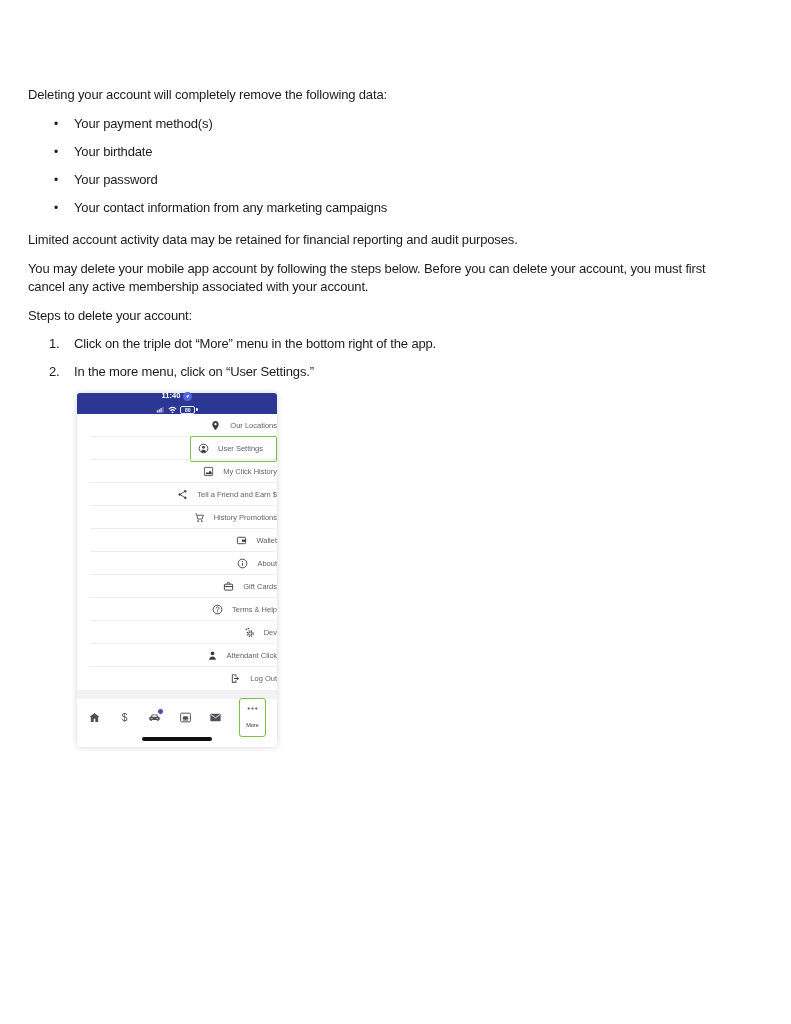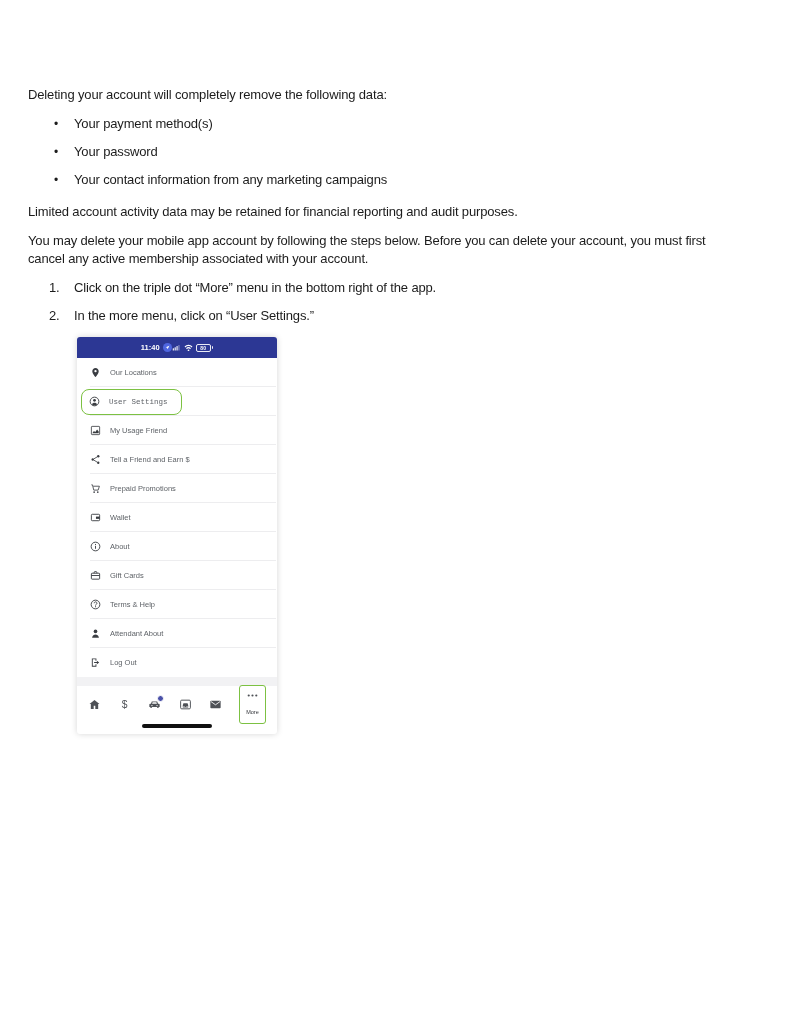--- a/index.html
+++ b/index.html
@@ -16,45 +16,45 @@
   ol.steps { list-style:none; margin:0; }
   ol.steps li { position:relative; margin:0 0 10px 46px; }
   ol.steps li .stepnum { position:absolute; left:-25px; }
 
   
   .phone { width:200px; margin:12px 0 0 49px; background:#fff;
            border-radius:4px 4px 3px 3px; box-shadow:0 0 6px rgba(0,0,0,.17);
            letter-spacing:0; }
   .statusbar { height:21px; background:var(--sb-bg,#2c3794);
                border-radius:3px 3px 0 0; display:flex; align-items:center;
-               justify-content:center; padding:0 8px; }
+               justify-content:flex-end; padding:0 8px;flex-direction:column; }
   .sb-left { display:flex; align-items:center; gap:3px; }
   .sb-time { color:#fff; font-size:7.5px; font-weight:bold; }
   .loc-badge { width:9px; height:9px; border-radius:50%; background:#4f66e0;
                display:flex; align-items:center; justify-content:center; }
   .loc-badge svg { width:5px; height:5px; }
   .sb-right { display:flex; align-items:center; gap:3px; }
   .sb-right .icon { width:9px; height:9px; display:flex; }
   .sb-right .icon svg { width:100%; height:100%; }
   .battery { display:flex; align-items:center; gap:1px; }
   .bat-body { width:15px; height:8px; border:1px solid rgba(255,255,255,.9);
               border-radius:2px; display:flex; align-items:center;
               justify-content:center; }
   .bat-txt { font-size:5px; color:#fff; font-weight:bold; }
   .bat-nub { width:1.5px; height:3.5px; background:rgba(255,255,255,.9);
              border-radius:0 1px 1px 0; }
 
-  .menu-row { display:flex; align-items:center; height:29px;
-              position:relative; }
+  .menu-row { display:flex; align-items:center; height:23px;
+              position:relative;justify-content:flex-end; }
   .menu-row:not(:last-child)::after { content:""; position:absolute; left:13px;
               right:1px; bottom:0; height:1px; background:#ededef; }
   .row-inner { display:flex; align-items:center; gap:9px; padding-left:13px; }
   .row-hl .row-inner { padding-left:0; margin-left:4px;
-              border:1.5px solid var(--hl,#7cc142); border-radius:8px;
-              padding:3px 13px 3px 7px;font-family:Liberation Mono, monospace; }
+              border:1.5px solid var(--hl,#7cc142); border-radius:2px;
+              padding:3px 13px 3px 7px; }
   .icon { width:11px; height:11px; display:inline-flex; color:#3a3d42; }
   .icon svg { width:100%; height:100%; }
   .menu-label { font-size:7.5px; color:#5f6368; }
 
   .gray-strip { height:9px; background:#f2f2f4; }
   .bottom-nav { height:36px; display:flex; align-items:center;
                 justify-content:space-between; padding:0 11px; }
   .nav-item { display:flex; flex-direction:column; align-items:center;
               color:#4e5156; }
   .nav-ico { width:13px; height:13px; color:#4e5156; }
@@ -70,26 +70,28 @@
                     border-radius:2px; margin:0 auto; }
 </style>
 </head>
 <body>
 
 <div class="doc">
   <p>Deleting your account will completely remove the following data:</p>
 
   <ul class="bullets">
       <li>Your payment method(s)</li>
+      <li>Your birthdate</li>
       <li>Your password</li>
       <li>Your contact information from any marketing campaigns</li>
     </ul>
 
   <p>Limited account activity data may be retained for financial reporting and audit purposes.</p>
   <p>You may delete your mobile app account by following the steps below. Before you can delete your account, you must first cancel any active membership associated with your account.</p>
+  <p class="steps-heading">Steps to delete your account:</p>
 
   <ol class="steps">
       <li><span class="stepnum">1.</span><span>Click on the triple dot “More” menu in the bottom right of the app.</span></li>
       <li><span class="stepnum">2.</span><span>In the more menu, click on “User Settings.”</span></li>
     </ol>
 
   <div class="phone">
     <div class="statusbar">
       <div class="sb-left">
         <span class="sb-time">11:40</span>
@@ -148,21 +150,21 @@
           </span>
         </div>
         <div class="menu-row">
           <span class="row-inner">
             <span class="icon">
               <svg viewBox="0 0 24 24" fill="currentColor">
                 <rect x="3" y="3" width="18" height="18" rx="1.5" fill="none" stroke="currentColor" stroke-width="1.8"></rect>
                 <path d="M5 18l3.5-5 3 2.5 4-5.5 3.5 4V18z"></path>
               </svg>
             </span>
-            <span class="menu-label">My Usage Friend</span>
+            <span class="menu-label">My Click History</span>
           </span>
         </div>
         <div class="menu-row">
           <span class="row-inner">
             <span class="icon">
               <svg viewBox="0 0 24 24" fill="currentColor">
                 <circle cx="18" cy="5" r="2.6"></circle>
                 <circle cx="6" cy="12" r="2.6"></circle>
                 <circle cx="18" cy="19" r="2.6"></circle>
                 <path d="M8.2 10.8l7.6-4.6M8.2 13.2l7.6 4.6" fill="none" stroke="currentColor" stroke-width="1.8"></path>
@@ -173,21 +175,21 @@
         </div>
         <div class="menu-row">
           <span class="row-inner">
             <span class="icon">
               <svg viewBox="0 0 24 24" fill="currentColor">
                 <circle cx="9" cy="20" r="1.8"></circle>
                 <circle cx="17" cy="20" r="1.8"></circle>
                 <path d="M3 4h2.4l2.8 11.5h9.6L20.5 7H7" fill="none" stroke="currentColor" stroke-width="1.8"></path>
               </svg>
             </span>
-            <span class="menu-label">Prepaid Promotions</span>
+            <span class="menu-label">History Promotions</span>
           </span>
         </div>
         <div class="menu-row">
           <span class="row-inner">
             <span class="icon">
               <svg viewBox="0 0 24 24" fill="currentColor">
                 <rect x="3" y="5" width="18" height="14" rx="2" fill="none" stroke="currentColor" stroke-width="2"></rect>
                 <path d="M13 10h8v5h-8z"></path>
               </svg>
             </span>
@@ -227,25 +229,38 @@
                 <rect x="11" y="15.8" width="2.2" height="2.2"></rect>
               </svg>
             </span>
             <span class="menu-label">Terms &amp; Help</span>
           </span>
         </div>
         <div class="menu-row">
           <span class="row-inner">
             <span class="icon">
               <svg viewBox="0 0 24 24" fill="currentColor">
+                <circle cx="13.5" cy="14.5" r="3.6" fill="none" stroke="currentColor" stroke-width="2"></circle>
+                <circle cx="13.5" cy="14.5" r="6.4" fill="none" stroke="currentColor" stroke-width="2.6" stroke-dasharray="2.4 2.8"></circle>
+                <circle cx="5" cy="4.8" r="1.7"></circle>
+                <circle cx="9.8" cy="3.2" r="1.7"></circle>
+              </svg>
+            </span>
+            <span class="menu-label">Dev</span>
+          </span>
+        </div>
+        <div class="menu-row">
+          <span class="row-inner">
+            <span class="icon">
+              <svg viewBox="0 0 24 24" fill="currentColor">
                 <circle cx="12" cy="7.5" r="4"></circle>
                 <path d="M4.5 21c.8-4.6 4.2-6.8 7.5-6.8s6.7 2.2 7.5 6.8z"></path>
               </svg>
             </span>
-            <span class="menu-label">Attendant About</span>
+            <span class="menu-label">Attendant Click</span>
           </span>
         </div>
         <div class="menu-row">
           <span class="row-inner">
             <span class="icon">
               <svg viewBox="0 0 24 24" fill="currentColor">
                 <path d="M4 3h10v5h-2V5H6v14h6v-3h2v5H4z"></path>
                 <path d="M15 8l5 4-5 4v-2.8H9v-2.4h6z"></path>
               </svg>
             </span>

